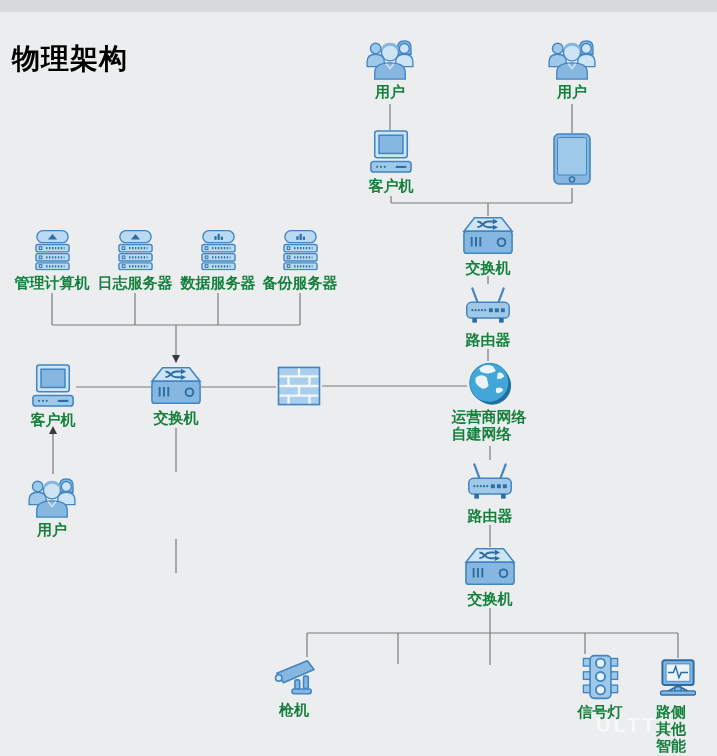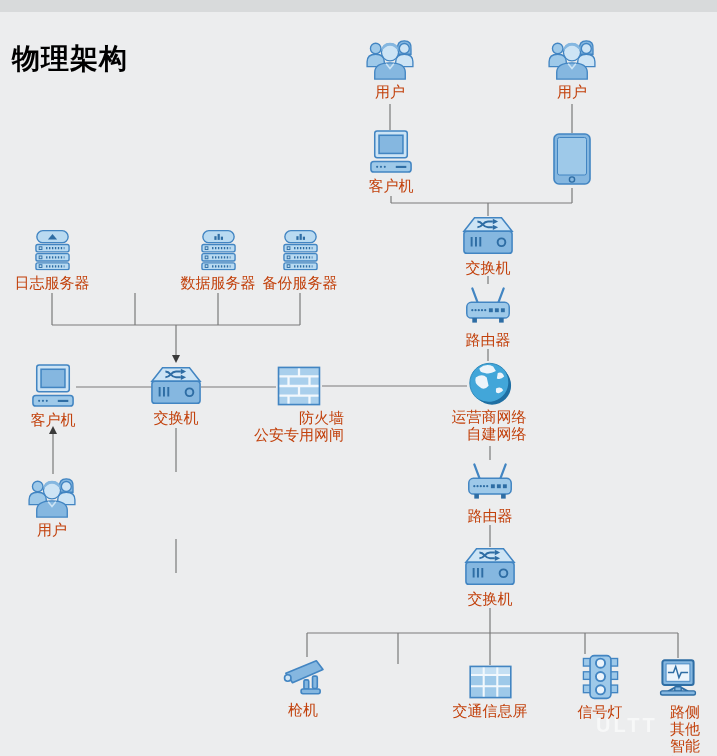--- a/index.html
+++ b/index.html
@@ -2,22 +2,22 @@
 <html><head>
 <meta charset="utf-8">
 <style>
   html,body{margin:0;padding:0;background:#d8dadb;}
   .canvas{position:relative;width:717px;height:756px;background:#ecedee;
     font-family:"Liberation Sans","DejaVu Sans",sans-serif;overflow:hidden;margin-top:12px;}
   .title{position:absolute;left:12px;top:28px;font-size:28px;font-weight:bold;
     color:#000;letter-spacing:1px;}
   .node{position:absolute;display:flex;flex-direction:column;align-items:center;
     transform:translateX(-50%);}
-  .node .label{margin-top:3px;font-size:15px;font-weight:normal;color:#c2410c;
-    white-space:pre-line;text-align:right;line-height:17px;}
+  .node .label{margin-top:3px;font-size:15px;font-weight:bold;color:#15803d;
+    white-space:pre-line;text-align:left;line-height:17px;}
   .wires{position:absolute;left:0;top:0;}
   .watermark{position:absolute;left:596px;top:702px;font-size:20px;font-weight:bold;
     color:rgba(255,255,255,0.6);letter-spacing:3px;}
   svg.icon{display:block;}
 </style>
 </head>
 <body>
 
 <div class="canvas">
 
@@ -302,20 +302,26 @@
     <svg class="icon" width="52" height="40">
         <use href="#sym-switch"></use>
       </svg>
     <div class="label">交换机</div>
   </div>
 
   <div class="node" style="left:52px;top:217px">
     <svg class="icon" width="46" height="42">
         <use href="#sym-server-a"></use>
       </svg>
+    <div class="label">管理计算机</div>
+  </div>
+  <div class="node" style="left:135px;top:217px">
+    <svg class="icon" width="46" height="42">
+        <use href="#sym-server-a"></use>
+      </svg>
     <div class="label">日志服务器</div>
   </div>
   <div class="node" style="left:300px;top:217px">
     <svg class="icon" width="46" height="42">
         <use href="#sym-server-b"></use>
       </svg>
     <div class="label">备份服务器</div>
   </div>
   <div class="node" style="left:218px;top:217px">
     <svg class="icon" width="46" height="42">
@@ -333,41 +339,33 @@
   <div class="node" style="left:176px;top:354px">
     <svg class="icon" width="52" height="40">
         <use href="#sym-switch"></use>
       </svg>
     <div class="label">交换机</div>
   </div>
   <div class="node" style="left:299px;top:354px">
     <svg class="icon" width="44" height="40">
         <use href="#sym-firewall"></use>
       </svg>
-    <div class="label">防火墙
-公安专用网闸</div>
   </div>
   <div class="node" style="left:52px;top:464px">
     <svg class="icon" width="52" height="42">
         <use href="#sym-users"></use>
       </svg>
     <div class="label">用户</div>
   </div>
 
-  <div class="node" style="left:303px;top:646px">
+  <div class="node" style="left:294px;top:646px">
     <svg class="icon" width="50" height="40">
         <use href="#sym-bullet"></use>
       </svg>
     <div class="label">枪机</div>
-  </div>
-  <div class="node" style="left:490px;top:653px">
-    <svg class="icon" width="44" height="34">
-        <use href="#sym-screen"></use>
-      </svg>
-    <div class="label">交通信息屏</div>
   </div>
   <div class="node" style="left:600px;top:642px">
     <svg class="icon" width="38" height="46">
         <use href="#sym-signal"></use>
       </svg>
     <div class="label">信号灯</div>
   </div>
   <div class="node" style="left:678px;top:646px">
     <svg class="icon" width="44" height="42">
         <use href="#sym-roadside"></use>

